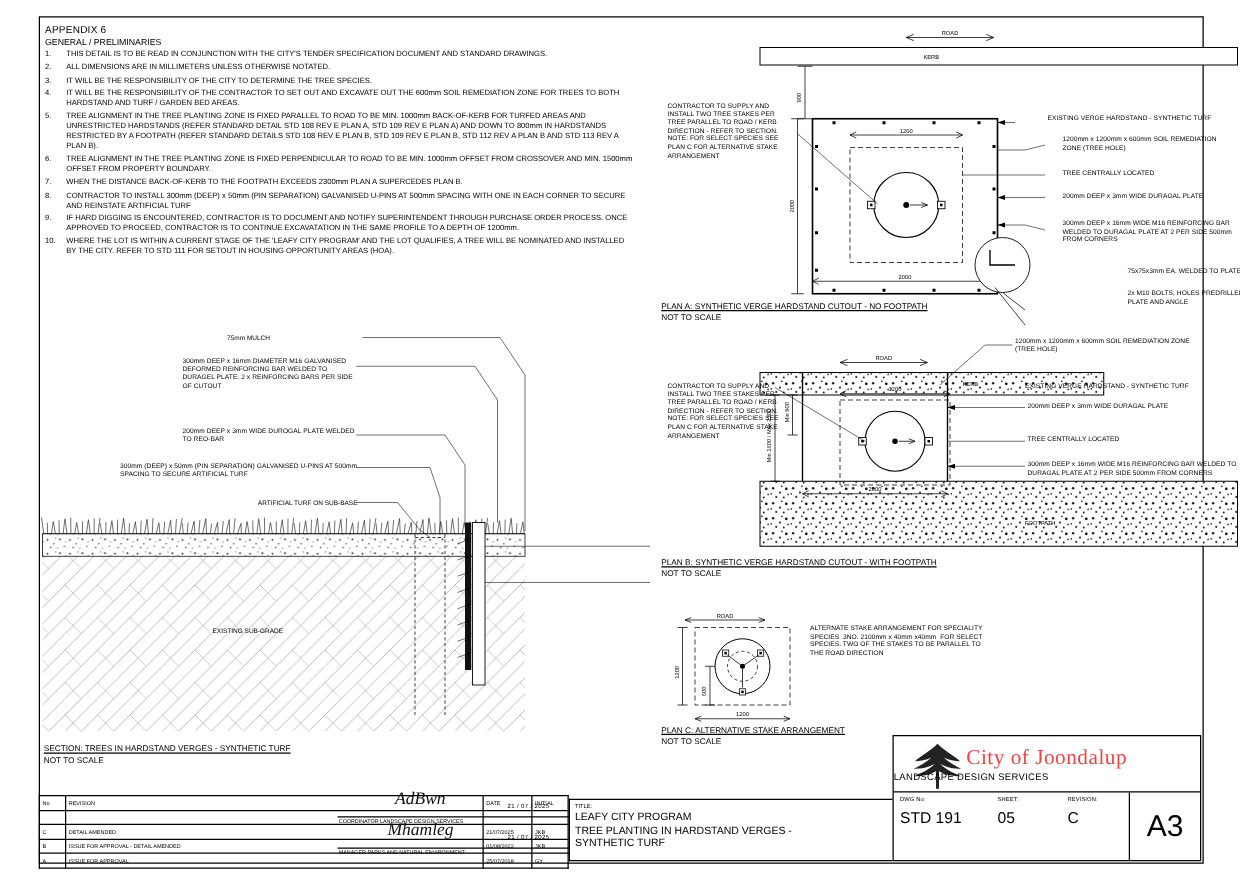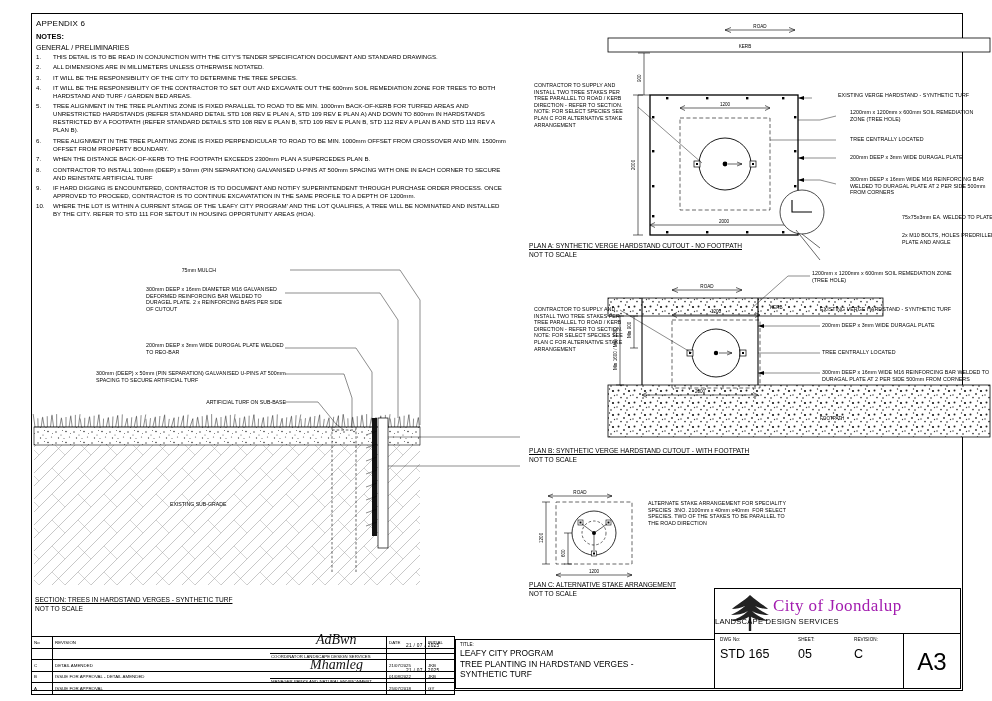--- a/index.html
+++ b/index.html
@@ -22,21 +22,21 @@
   .ln2{stroke:#000;stroke-width:1.1;fill:none;}
   .lnT{stroke:#000;stroke-width:.45;fill:none;}
   .dash{stroke:#000;stroke-width:.6;fill:none;stroke-dasharray:4 2.4;}
   .dash2{stroke:#000;stroke-width:.6;fill:none;stroke-dasharray:2.6 2;}
   .lead{stroke:#000;stroke-width:.45;fill:none;}
   .lbl{font-size:4.6px;font-family:"Liberation Sans",sans-serif;}
   .lbl5{font-size:5.2px;font-family:"Liberation Sans",sans-serif;}
   
   #tb{left:714px;top:588px;width:247px;height:101px;border:1.1px solid #000;box-sizing:border-box;}
   #tbLogoRow{height:44px;border-bottom:1.1px solid #000;position:relative;}
-  #cityName{position:absolute;left:58px;top:7px;font-family:"Liberation Serif",serif;font-size:17px;color:#a21caf;letter-spacing:.4px;}
+  #cityName{position:absolute;left:58px;top:7px;font-family:"Liberation Serif",serif;font-size:17px;color:#ef4444;letter-spacing:.4px;}
   #lds{position:absolute;left:0;top:28px;width:100%;text-align:left;font-size:7.6px;letter-spacing:.25px;}
   #tbBot{height:55px;display:flex;}
   #tbBotL{flex:1;display:flex;}
   .tbCell{position:relative;padding:3px 0 0 5px;box-sizing:border-box;}
   .tbCapt{font-size:4.6px;letter-spacing:.1px;}
   .tbVal{font-size:12.5px;margin-top:5px;}
   #tbA3{width:56px;border-left:1.1px solid #000;display:flex;align-items:center;justify-content:center;font-size:24px;}
   
   #titleBox{left:455px;top:639px;width:259px;height:50px;border:1.1px solid #000;border-right:none;box-sizing:border-box;padding:2px 0 0 4px;}
   #titleCap{font-size:4.6px;}
@@ -57,21 +57,20 @@
   .planCap .u{text-decoration:underline;}
 </style>
 </head>
 <body>
 
 <div id="sheet">
   <div class="frame abs"></div>
 
   <div class="abs" id="notesWrap">
     <div id="appendix">APPENDIX 6</div>
-    <div id="notesHdr">NOTES:</div>
     <div id="genHdr">GENERAL / PRELIMINARIES</div>
     <div id="notesList">
         <div class="noteRow">
           <div class="noteNum">1.</div>
           <div class="noteTxt">THIS DETAIL IS TO BE READ IN CONJUNCTION WITH THE CITY'S TENDER SPECIFICATION DOCUMENT AND STANDARD DRAWINGS.</div>
         </div>
         <div class="noteRow">
           <div class="noteNum">2.</div>
           <div class="noteTxt">ALL DIMENSIONS ARE IN MILLIMETERS UNLESS OTHERWISE NOTATED.</div>
         </div>
@@ -569,21 +568,21 @@
           <path d="M23 23 L23 38" stroke="#222" stroke-width="2.4"></path>
         </g>
       </svg>
       <div id="cityName">City of  Joondalup</div>
       <div id="lds">LANDSCAPE DESIGN SERVICES</div>
     </div>
     <div id="tbBot">
       <div id="tbBotL">
         <div class="tbCell" style="width:78px;">
           <div class="tbCapt">DWG No:</div>
-          <div class="tbVal">STD 165</div>
+          <div class="tbVal">STD 191</div>
         </div>
         <div class="tbCell" style="width:56px;">
           <div class="tbCapt">SHEET:</div>
           <div class="tbVal">05</div>
         </div>
         <div class="tbCell" style="flex:1;">
           <div class="tbCapt">REVISION:</div>
           <div class="tbVal">C</div>
         </div>
       </div>

